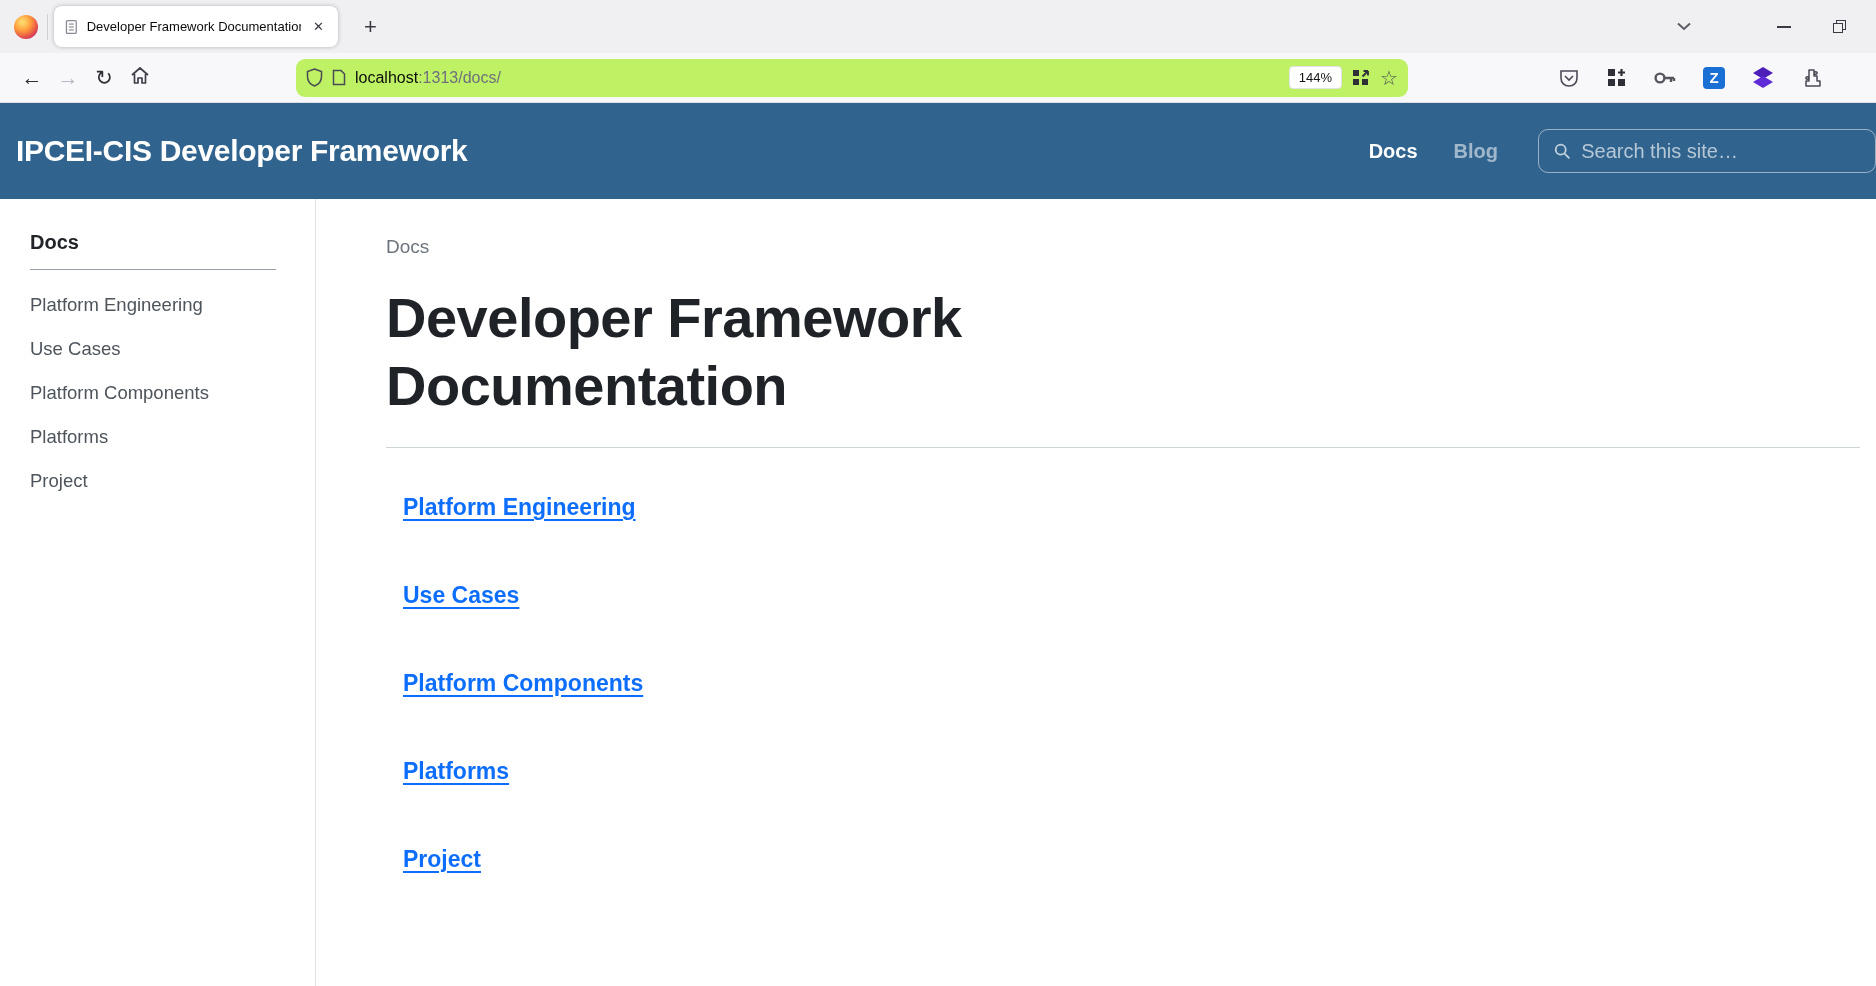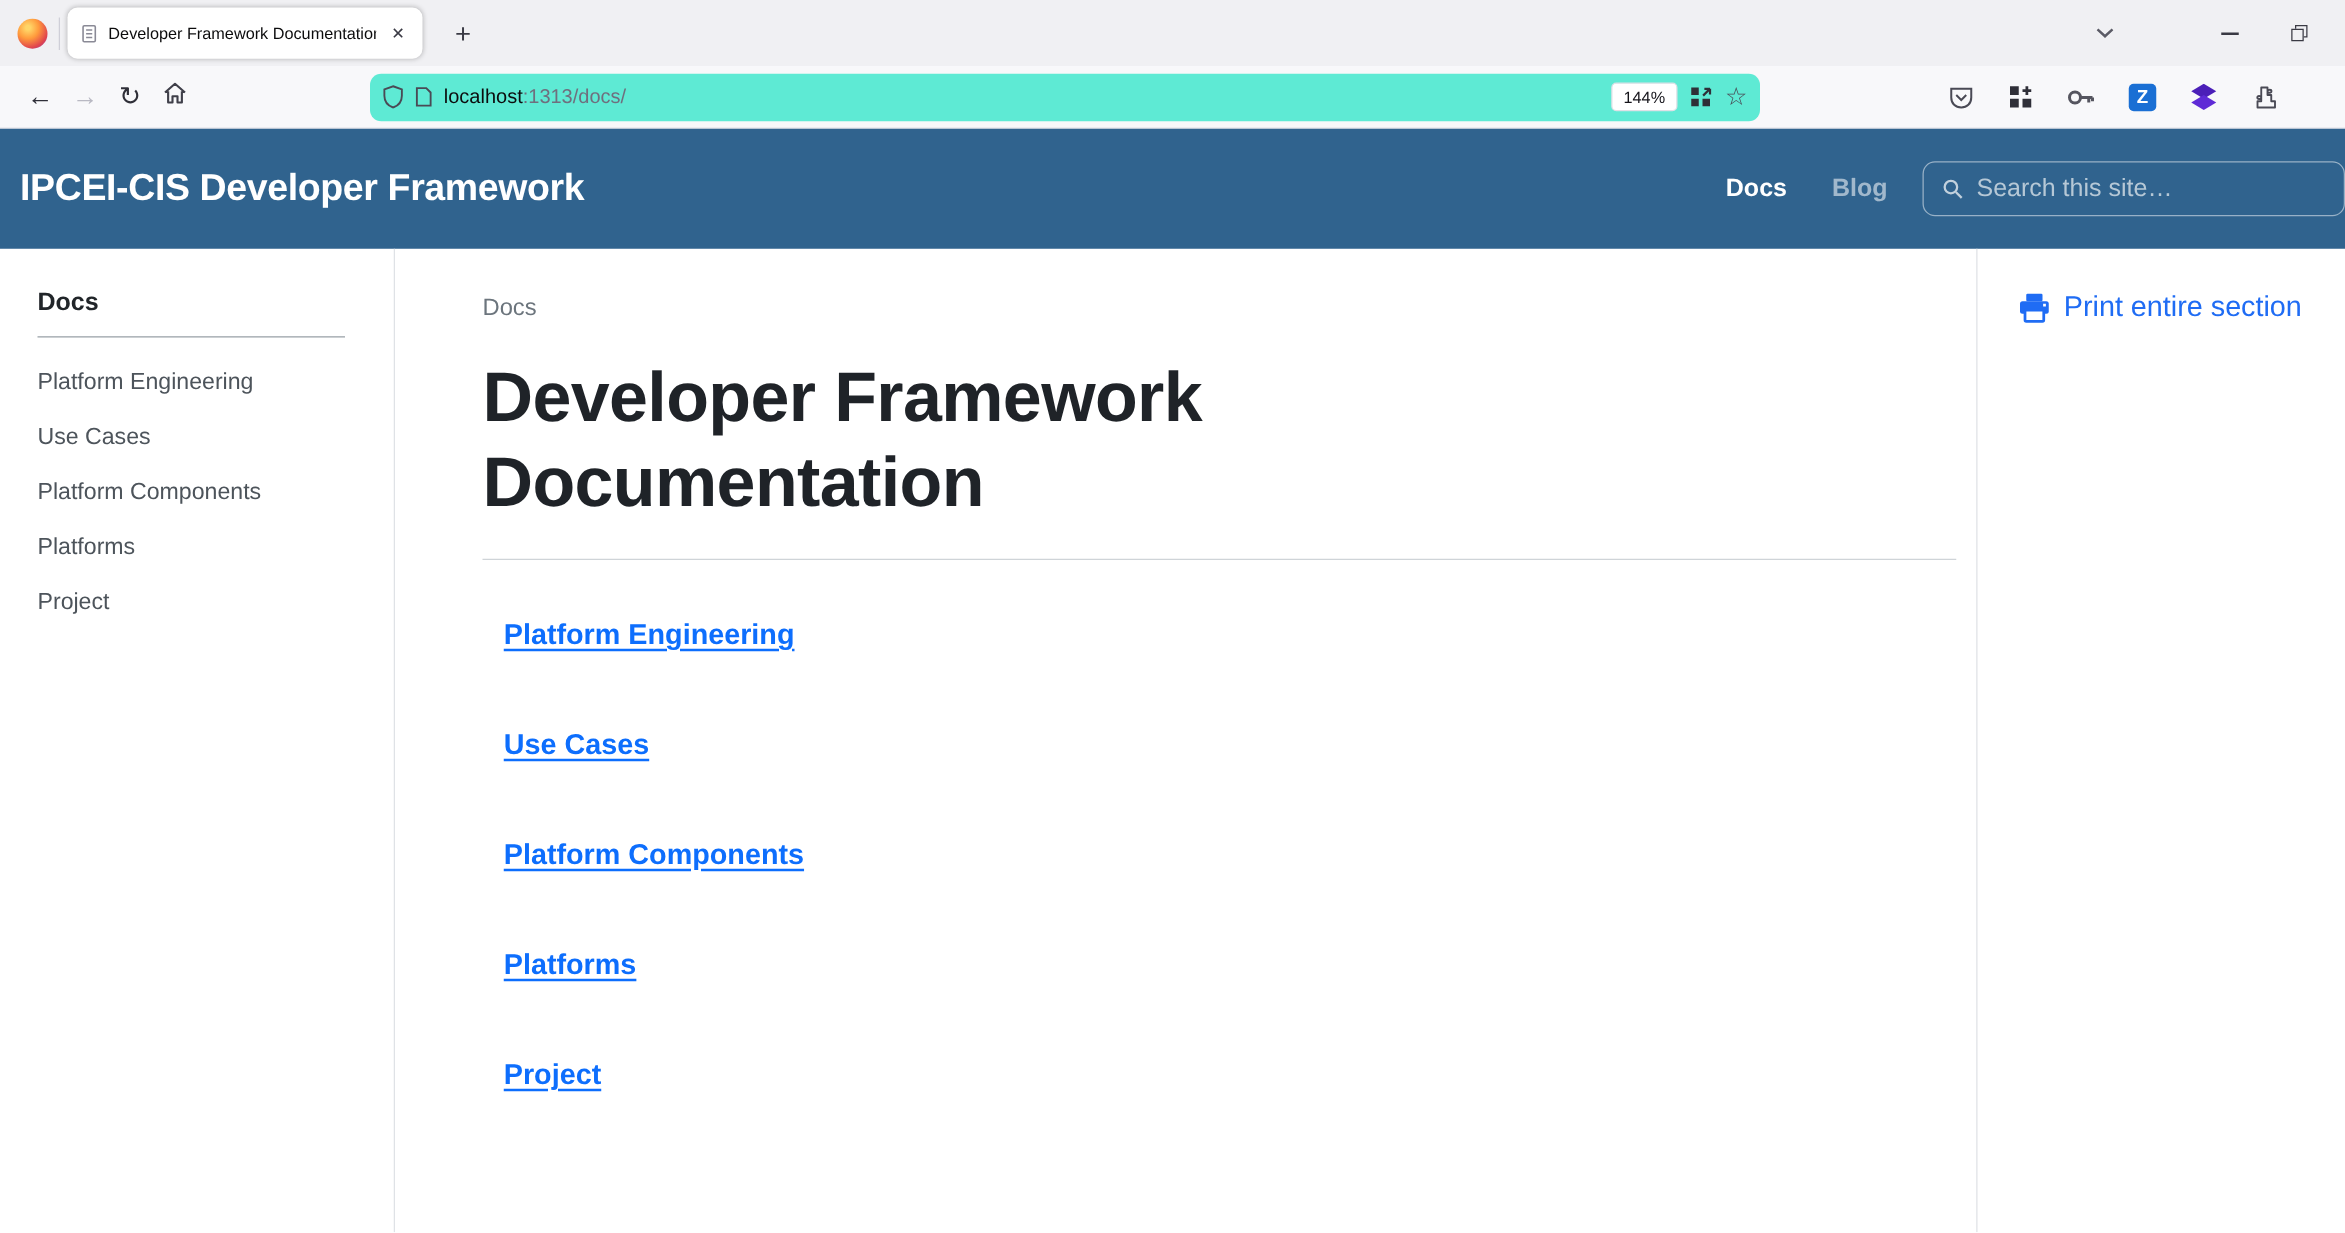--- a/index.html
+++ b/index.html
@@ -25,40 +25,40 @@
   .min-bar { width:14px; height:2px; background:#3a3a44; }
   .minimize { margin-right:42px; }
   .restore-box { position:relative; width:13px; height:13px; margin-right:30px; }
   .restore-box .sq1 { position:absolute; left:0; bottom:0; width:10px; height:10px; border:1.6px solid #3a3a44; background:#f0f0f3; }
   .restore-box .sq2 { position:absolute; right:0; top:0; width:10px; height:10px; border:1.6px solid #3a3a44; }
 
   
   .toolbar { height:50px; background:#f8f8fa; border-bottom:1px solid #e0e0e6; display:flex; align-items:center; padding:0 14px; }
   .nav-glyph { font-size:21px; color:#2f2f38; width:36px; text-align:center; flex:0 0 auto; }
   .nav-glyph.disabled { color:#b9b9c3; }
-  .urlfield { display:flex; align-items:center; gap:9px; background:#5eead4; border-radius:9px;
+  .urlfield { display:flex; align-items:center; gap:9px; background:#bef264; border-radius:9px;
     height:38px; margin-left:138px; width:1112px; padding:0 10px; flex:0 0 auto; }
   .url-text { flex:1 1 auto; font-size:16px; white-space:nowrap; overflow:hidden; }
   .url-host { color:#0c0c0d; }
   .url-rest { color:#6f6f7e; }
   .zoom-pill { background:#fff; border:1px solid #e0e0e6; border-radius:4px; font-size:13px; color:#15141a;
     padding:3px 9px; flex:0 0 auto; }
   .tb-right { display:flex; align-items:center; gap:26px; margin-left:150px; }
   .zbadge { width:22px; height:22px; background:#1a6fd4; border-radius:4px; color:#fff; font-weight:bold;
     font-size:15px; display:flex; align-items:center; justify-content:center; }
 
   
   .navbar { height:96px; background:#30638e; display:flex; align-items:center; padding:0 0 0 16px; }
   .brand { color:#fff; font-size:30px; font-weight:bold; letter-spacing:-.3px;text-align:right; }
   .nav-spacer { flex:1 1 auto; }
   .nav-link { font-size:20px; font-weight:bold; }
   .nav-link.active { color:#fff; }
   .nav-link.inactive { color:rgba(255,255,255,.55); margin-left:36px; }
   .searchbox { display:flex; align-items:center; gap:10px; border:1px solid rgba(255,255,255,.5);
-    border-radius:10px; height:44px; width:338px; margin-left:28px; padding:0 14px; }
+    border-radius:10px; height:44px; width:338px; margin-left:40px; padding:0 14px; }
   .searchbox input { background:transparent; border:none; outline:none; font-size:20px; color:#e8eef4;
     font-family:"Liberation Sans", sans-serif; width:100%; }
   .searchbox input::placeholder { color:#b6c8d6; opacity:1; }
 
   
   .page { display:flex; height:787px; }
   .sidebar { width:316px; flex:0 0 auto; border-right:1px solid #dfe2e6; padding:32px 20px 0 30px; }
   .sidebar-heading { font-size:20px; font-weight:bold; color:#212529; }
   .sidebar-rule { border:none; border-top:1px solid #98a0a6; margin:15px 0 0; width:246px; }
   .sidebar-list { list-style:none; margin-top:23px; }
@@ -200,26 +200,15 @@
       <hr class="content-rule">
       <div class="section-list">
         <div class="section-item"><a href="#">Platform Engineering</a></div>
         <div class="section-item"><a href="#">Use Cases</a></div>
         <div class="section-item"><a href="#">Platform Components</a></div>
         <div class="section-item"><a href="#">Platforms</a></div>
         <div class="section-item"><a href="#">Project</a></div>
       </div>
     </div>
 
-    <div class="toc">
-      <a class="print-link" href="#">
-        <svg width="27" height="26" viewBox="0 0 27 26">
-          <rect x="7" y="2" width="13" height="6" rx="1" fill="#1f6cf4"></rect>
-          <rect x="2" y="8" width="23" height="10" rx="2" fill="#1f6cf4"></rect>
-          <rect x="20.5" y="10" width="2.2" height="2.2" fill="#fff"></rect>
-          <rect x="6" y="15" width="15" height="9" rx="1" fill="#fff" stroke="#1f6cf4" stroke-width="2.2"></rect>
-        </svg>
-        <span>Print entire section</span>
-      </a>
-    </div>
 
   </div>
 </div>
 
 </body></html>

